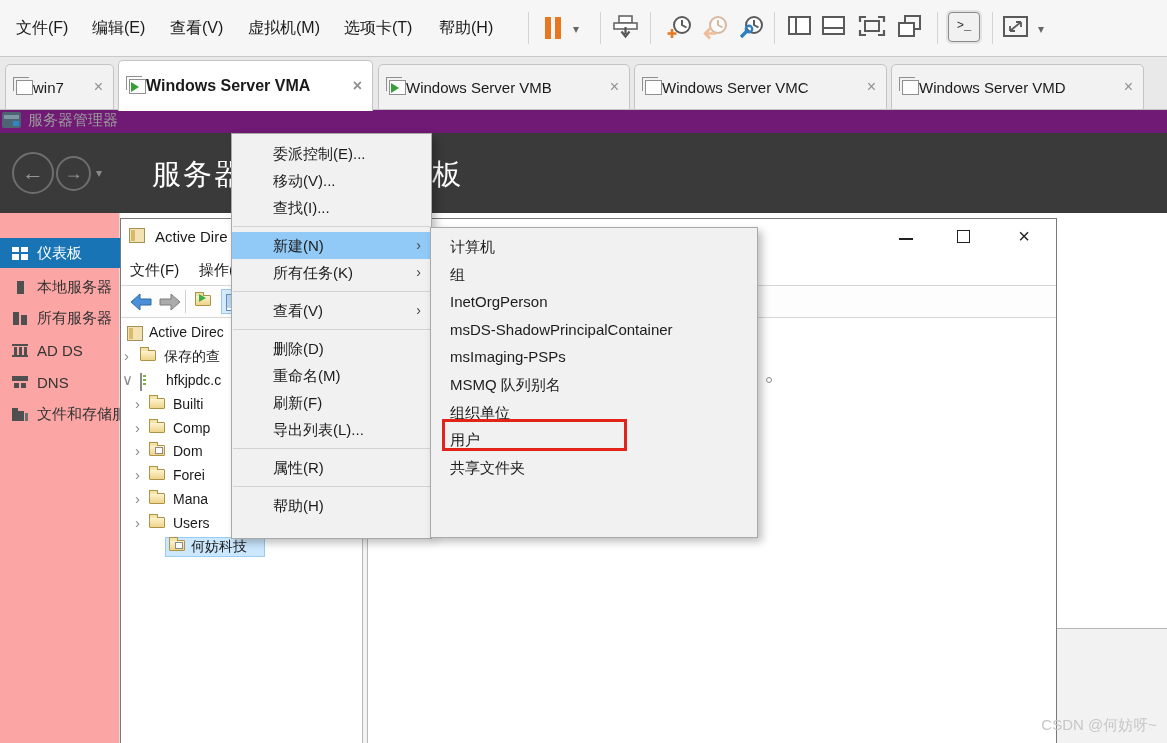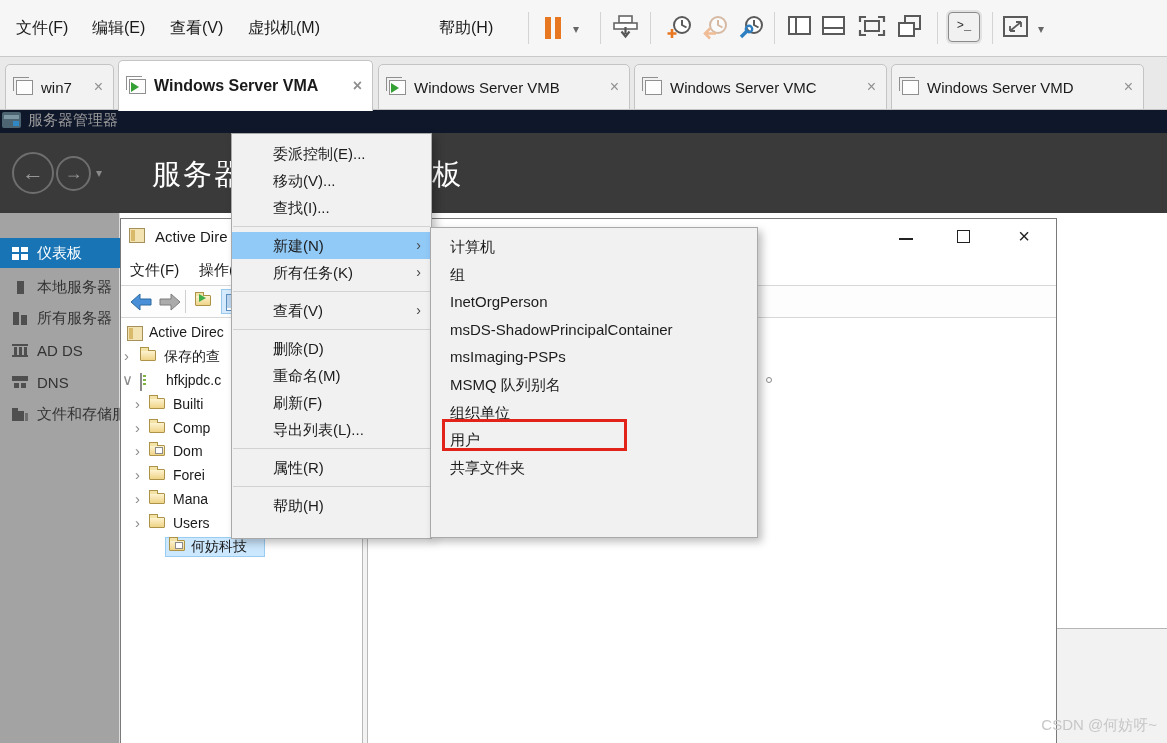--- a/index.html
+++ b/index.html
@@ -17,48 +17,48 @@
   .caret{position:absolute;font-size:12px;color:#666;top:22px;}
   .tbi{position:absolute;top:14px;}
   .console-btn{position:absolute;top:12px;width:30px;height:28px;border:1px solid #8a8a8a;border-radius:4px;
                background:#f1f1f1;box-shadow:0 0 0 2px #e2e2e2;text-align:center;line-height:26px;
                font-family:"Liberation Mono","DejaVu Sans Mono",monospace;font-size:12px;color:#333;}
 
   
   .tabstrip{position:absolute;left:0;top:57px;width:1167px;height:53px;background:#e9e9e9;
             border-bottom:1px solid #c6c6c6;box-sizing:border-box;}
   .tab{position:absolute;box-sizing:border-box;border:1px solid #c4c4c4;border-radius:5px 5px 0 0;
-       background:#f2f2f2;top:7px;height:46px;font-size:15px;display:flex;align-items:center;padding:0 10px;gap:8px;}
+       background:#f2f2f2;top:7px;height:46px;font-size:15px;display:flex;align-items:center;padding:0 10px;}
   .tab.active{top:3px;height:51px;background:#fff;border-bottom:none;font-weight:bold;z-index:2;font-size:16px;}
   .vm-ico{position:relative;width:15px;height:13px;border:1px solid #8f8f8f;background:#fdfdfd;flex:none;}
   .vm-ico::before{content:"";position:absolute;left:-4px;top:-4px;width:15px;height:13px;border:1px solid #8f8f8f;
                   border-right:none;border-bottom:none;}
   .vm-ico.running::after{content:"";position:absolute;left:1px;bottom:1px;border-left:8px solid #35a135;
                   border-top:5px solid transparent;border-bottom:5px solid transparent;}
   .tab-close{color:#909090;font-size:16px;margin-left:auto;padding-left:6px;}
   .tab-label{white-space:nowrap;overflow:hidden;}
 
   
   .guest{position:absolute;left:0;top:110px;width:1167px;height:633px;background:#fff;}
-  .g-taskbar{position:absolute;left:0;top:0;width:1167px;height:23px;background:#0f172a;}
+  .g-taskbar{position:absolute;left:0;top:0;width:1167px;height:23px;background:#701a75;}
   .sm-appicon{position:absolute;left:2px;top:2px;width:19px;height:16px;background:#4d6572;border-radius:2px;}
   .sm-appicon::before{content:"";position:absolute;left:2px;top:3px;right:2px;height:4px;background:#7e97a5;}
   .sm-appicon::after{content:"";position:absolute;right:2px;bottom:2px;width:6px;height:5px;background:#2f88c5;}
   .g-task-label{position:absolute;left:28px;top:1px;font-size:15px;color:#9a9a9a;}
 
   .g-header{position:absolute;left:0;top:23px;width:1167px;height:80px;background:#3a3a3a;}
   .nav-circle{position:absolute;border:2px solid #6e6e6e;border-radius:50%;color:#969696;
               text-align:center;font-weight:bold;}
   .nav-back{left:12px;top:19px;width:38px;height:38px;line-height:38px;font-size:22px;}
   .nav-fwd{left:56px;top:23px;width:31px;height:31px;line-height:31px;font-size:18px;}
   .nav-caret{position:absolute;left:96px;top:33px;color:#8a8a8a;font-size:12px;}
   .g-title{position:absolute;left:152px;top:22px;font-size:29px;color:#fff;letter-spacing:2px;white-space:nowrap;}
 
   .g-body{position:absolute;left:0;top:103px;width:1167px;height:530px;background:#ffffff;}
-  .g-sidebar{position:absolute;left:0;top:0;width:120px;height:530px;background:#a3a3a3;border-right:1px solid #ddd;box-sizing:border-box;padding-left:23px;}
+  .g-sidebar{position:absolute;left:0;top:0;width:120px;height:530px;background:#fca5a5;border-right:1px solid #ddd;box-sizing:border-box;padding-left:23px;}
   .side-item{position:absolute;left:0;width:120px;height:30px;display:flex;align-items:center;gap:9px;
              padding-left:12px;box-sizing:border-box;font-size:15px;color:#333;white-space:nowrap;overflow:hidden;}
   .side-item.sel{background:#1874b5;color:#fff;}
   .si{width:16px;height:13px;flex:none;}
   .si-dash{background:linear-gradient(#fff,#fff) 0 0/7px 5px no-repeat,linear-gradient(#fff,#fff) 9px 0/7px 5px no-repeat,
            linear-gradient(#fff,#fff) 0 7px/7px 6px no-repeat,linear-gradient(#fff,#fff) 9px 7px/7px 6px no-repeat;}
   .si-srv1{background:linear-gradient(#4f4f4f,#4f4f4f) 5px 0/7px 13px no-repeat;}
   .si-srv2{background:linear-gradient(#4f4f4f,#4f4f4f) 1px 0/6px 13px no-repeat,linear-gradient(#4f4f4f,#4f4f4f) 9px 3px/6px 10px no-repeat;}
   .si-adds{background:linear-gradient(#4f4f4f,#4f4f4f) 0 0/16px 2px no-repeat,linear-gradient(#4f4f4f,#4f4f4f) 2px 3px/3px 8px no-repeat,
            linear-gradient(#4f4f4f,#4f4f4f) 7px 3px/3px 8px no-repeat,linear-gradient(#4f4f4f,#4f4f4f) 12px 3px/3px 8px no-repeat,
@@ -126,20 +126,21 @@
 </head>
 <body>
 
 <div class="stage">
 
   <div class="vm-menubar">
     <div class="vm-menu" style="left:2px">文件(F)</div>
     <div class="vm-menu" style="left:78px">编辑(E)</div>
     <div class="vm-menu" style="left:156px">查看(V)</div>
     <div class="vm-menu" style="left:234px">虚拟机(M)</div>
+    <div class="vm-menu" style="left:330px">选项卡(T)</div>
     <div class="vm-menu" style="left:425px">帮助(H)</div>
 
     <div class="tb-sep" style="left:528px"></div>
     <div class="pause-btn" style="left:545px">
       <span class="pbar" style="left:0"></span>
       <span class="pbar b2"></span>
     </div>
     <span class="caret" style="left:573px">▾</span>
     <div class="tb-sep" style="left:600px"></div>
 

